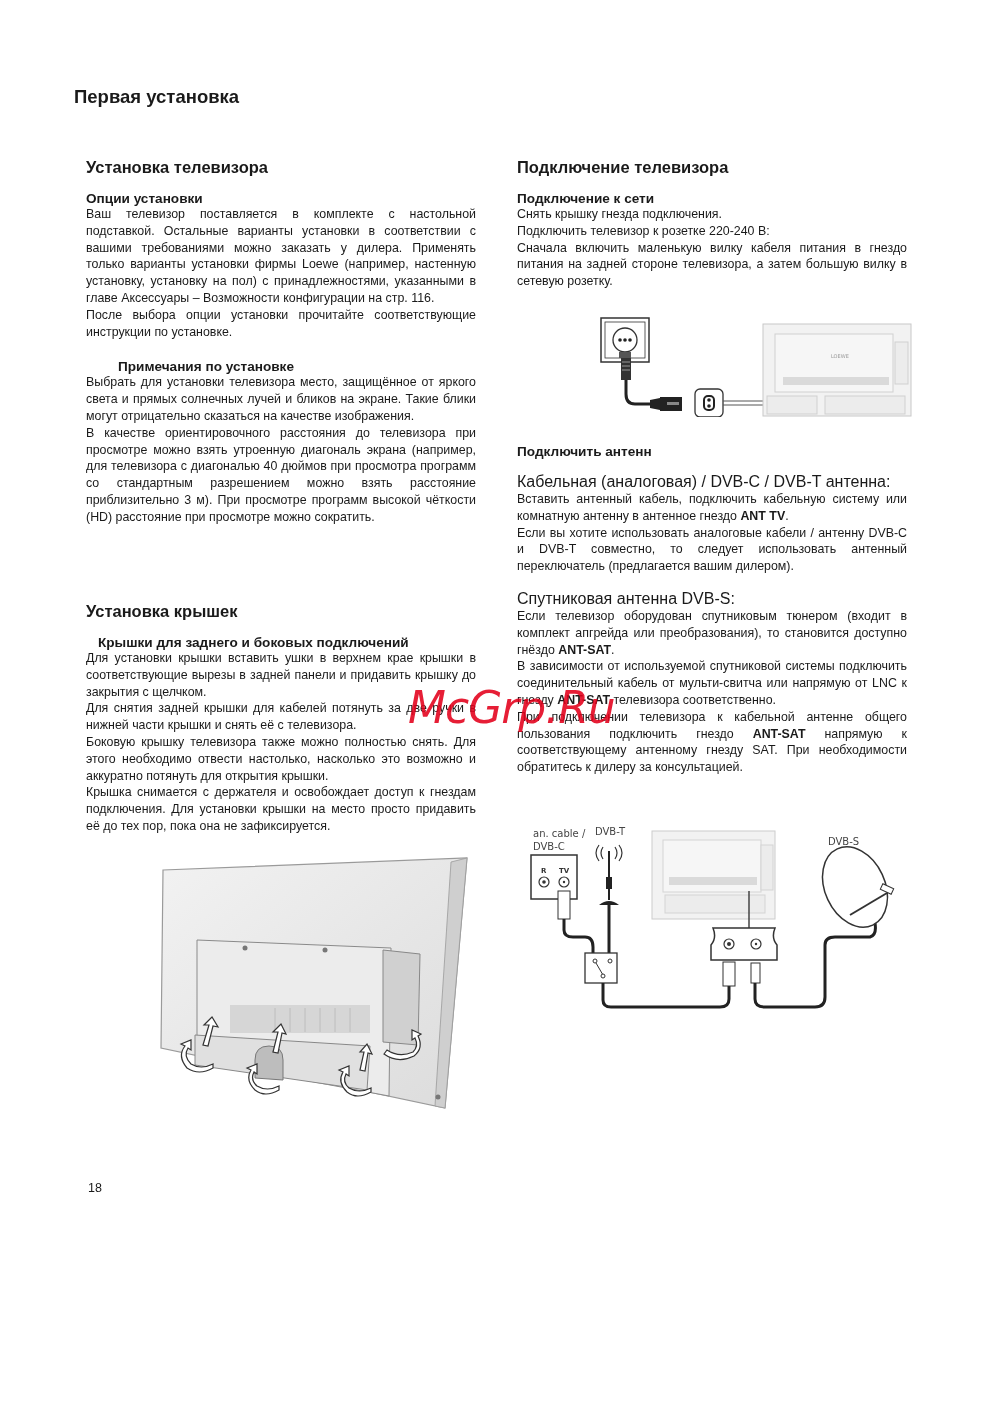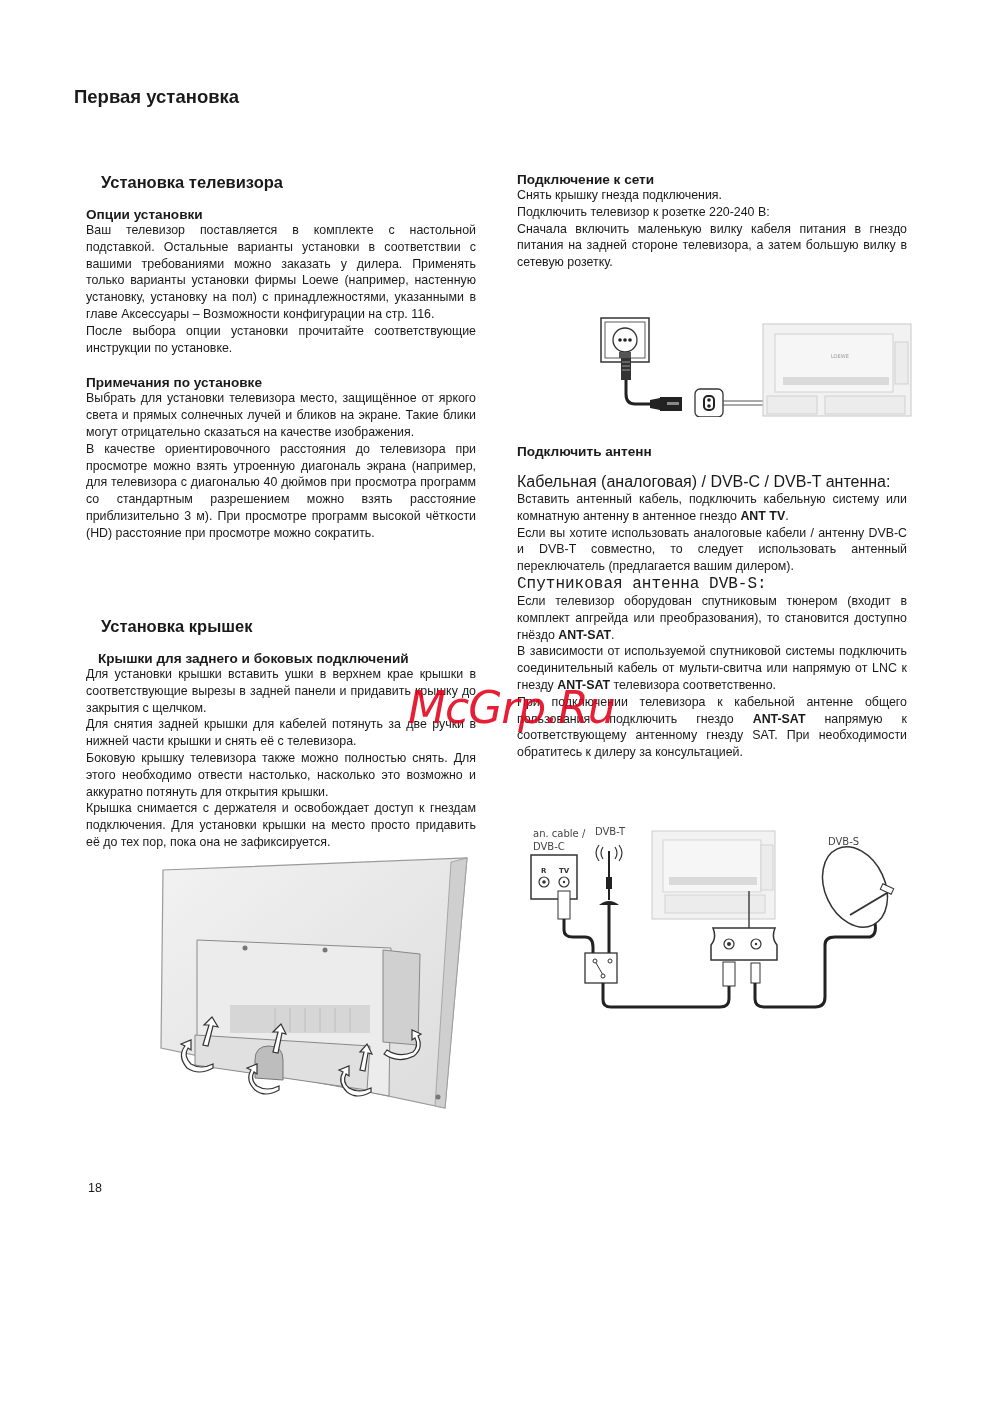--- a/index.html
+++ b/index.html
@@ -3,41 +3,41 @@
 <meta charset="utf-8">
 <style>
   html, body { margin: 0; padding: 0; background: #ffffff; }
   body { width: 1000px; height: 1415px; position: relative; overflow: hidden;
          font-family: "Liberation Sans", sans-serif; color: #1a1a1a; }
   .abs { position: absolute; }
   h1 { position: absolute; left: 74px; top: 86px; margin: 0; font-size: 18.5px; font-weight: bold; }
   .col { position: absolute; width: 390px; }
   .col-left { left: 86px; }
   .col-right { left: 517px; }
-  h2 { margin: 15px; font-size: 16.5px; font-weight: bold; }
+  h2 { margin: 0; font-size: 16.5px; font-weight: bold; }
   h3 { margin: 0; font-size: 13.6px; font-weight: bold; }
   .sub { font-size: 16px; font-weight: normal; margin: 0; }
   p { margin: 0; font-size: 12.4px; line-height: 16.8px; text-align: justify; }
   b { font-weight: bold; }
   .watermark { position: absolute; left: 408px; top: 682px; font-size: 44px; font-style: italic;
                color: #e3001b; opacity: 0.88; font-family: "DejaVu Sans", sans-serif; letter-spacing: -1px; }
   .page-num { position: absolute; left: 88px; top: 1181px; font-size: 12.5px; }
   svg text { font-family: "DejaVu Sans", sans-serif; }
 </style>
 </head>
 <body>
 
 <h1>Первая установка</h1>
 
 <div class="col col-left" style="top:158px;">
   <h2>Установка телевизора</h2>
   <h3 style="margin-top:14px;">Опции установки</h3>
   <p>Ваш телевизор поставляется в комплекте с настольной подставкой. Остальные варианты установки в соответствии с вашими требованиями можно заказать у дилера. Применять только варианты установки фирмы Loewe (например, настенную установку, установку на пол) с принадлежностями, указанными в главе Аксессуары – Возможности конфигурации на стр. 116.</p>
   <p>После выбора опции установки прочитайте соответствующие инструкции по установке.</p>
-  <h3 style="margin-top:19px;">Примечания по установке</h3>
+  <h3 style="margin-top:19px;margin-left:32px;">Примечания по установке</h3>
   <p>Выбрать для установки телевизора место, защищённое от яркого света и прямых солнечных лучей и бликов на экране. Такие блики могут отрицательно сказаться на качестве изображения.</p>
   <p>В качестве ориентировочного расстояния до телевизора при просмотре можно взять утроенную диагональ экрана (например, для телевизора с диагональю 40 дюймов при просмотра программ со стандартным разрешением можно взять расстояние приблизительно 3 м). При просмотре программ высокой чёткости (HD) расстояние при просмотре можно сократить.</p>
 </div>
 
 <div class="col col-left" style="top:602px;">
   <h2>Установка крышек</h2>
   <h3 style="margin-top:14px;padding-left:12px;">Крышки для заднего и боковых подключений</h3>
   <p>Для установки крышки вставить ушки в верхнем крае крышки в соответствующие вырезы в задней панели и придавить крышку до закрытия с щелчком.</p>
   <p>Для снятия задней крышки для кабелей потянуть за две ручки в нижней части крышки и снять её с телевизора.</p>
   <p>Боковую крышку телевизора также можно полностью снять. Для этого необходимо отвести настолько, насколько это возможно и аккуратно потянуть для открытия крышки.</p>
@@ -74,20 +74,21 @@
     <path d="M118,202 l5,-20 l-5,0 l8,-8 l5,10 l-4,-1 l-4,20 z"></path>
     <path d="M205,220 l4,-18 l-4,0 l7,-8 l5,10 l-4,-1 l-3,18 z"></path>
     <path d="M32,218 q-10,-12 -2,-22 l-4,-2 l10,-4 l0,10 l-3,-2 q-5,8 3,16 q10,6 22,0 l0,4 q-14,8 -26,0 z"></path>
     <path d="M100,240 q-10,-10 -4,-20 l-4,-2 l10,-4 l0,10 l-3,-2 q-4,8 3,14 q10,6 22,0 l0,4 q-14,8 -24,0 z"></path>
     <path d="M192,242 q-10,-10 -4,-20 l-4,-2 l10,-4 l0,10 l-3,-2 q-4,8 3,14 q10,6 22,0 l0,4 q-14,8 -24,0 z"></path>
     <path d="M232,200 q12,8 26,2 q6,-6 2,-14 l-3,2 l0,-10 l9,4 l-3,2 q6,12 -4,20 q-16,8 -30,-2 z"></path>
   </g>
 </svg>
 
 <div class="col col-right" style="top:158px;">
+  <h2>Подключение телевизора</h2>
   <h3 style="margin-top:14px;">Подключение к сети</h3>
   <p>Снять крышку гнезда подключения.</p>
   <p>Подключить телевизор к розетке 220-240 В:</p>
   <p>Сначала включить маленькую вилку кабеля питания в гнездо питания на задней стороне телевизора, а затем большую вилку в сетевую розетку.</p>
 </div>
 
 <svg class="abs" style="left:595px; top:312px;" width="320" height="105" viewBox="0 0 320 105">
   <rect x="6" y="6" width="48" height="44" fill="#fff" stroke="#333" stroke-width="1.5"></rect>
   <rect x="10" y="10" width="40" height="36" fill="#fff" stroke="#333" stroke-width="0.8"></rect>
   <circle cx="30" cy="28" r="12" fill="#fff" stroke="#333" stroke-width="1.3"></circle>
@@ -119,21 +120,21 @@
   <rect x="300" y="30" width="13" height="42" fill="#ececec" stroke="#d0d0d0"></rect>
   <rect x="172" y="84" width="50" height="18" fill="#ececec" stroke="#d0d0d0"></rect>
   <rect x="230" y="84" width="80" height="18" fill="#ececec" stroke="#d0d0d0"></rect>
 </svg>
 
 <div class="col col-right" style="top:444px;">
   <h3>Подключить антенн</h3>
   <div class="sub" style="margin-top:14px;">Кабельная (аналоговая) / DVB-C / DVB-T антенна:</div>
   <p><span>Вставить антенный кабель, подключить кабельную систему или комнатную антенну в антенное гнездо </span><b>ANT TV</b><span>.</span></p>
   <p>Если вы хотите использовать аналоговые кабели / антенну DVB-C и DVB-T совместно, то следует использовать антенный переключатель (предлагается вашим дилером).</p>
-  <div class="sub" style="font-family:Liberation Mono, monospace;">Спутниковая антенна DVB-S:</div>
+  <div class="sub" style="margin-top:15px;">Спутниковая антенна DVB-S:</div>
   <p><span>Если телевизор оборудован спутниковым тюнером (входит в комплект апгрейда или преобразования), то становится доступно гнёздо </span><b>ANT-SAT</b><span>.</span></p>
   <p><span>В зависимости от используемой спутниковой системы подключить соединительный кабель от мульти-свитча или напрямую от LNC к гнезду </span><b>ANT-SAT</b><span> телевизора соответственно.</span></p>
   <p><span>При подключении телевизора к кабельной антенне общего пользования подключить гнездо </span><b>ANT-SAT</b><span> напрямую к соответствующему антенному гнезду SAT. При необходимости обратитесь к дилеру за консультацией.</span></p>
 </div>
 
 <svg class="abs" style="left:515px; top:815px;" width="410" height="210" viewBox="0 0 410 210">
   <text x="18" y="22" font-size="10" fill="#444">an. cable /</text>
   <text x="18" y="35" font-size="10" fill="#444">DVB-C</text>
   <text x="80" y="20" font-size="10" fill="#444">DVB-T</text>
   <text x="313" y="30" font-size="10" fill="#444">DVB-S</text>

